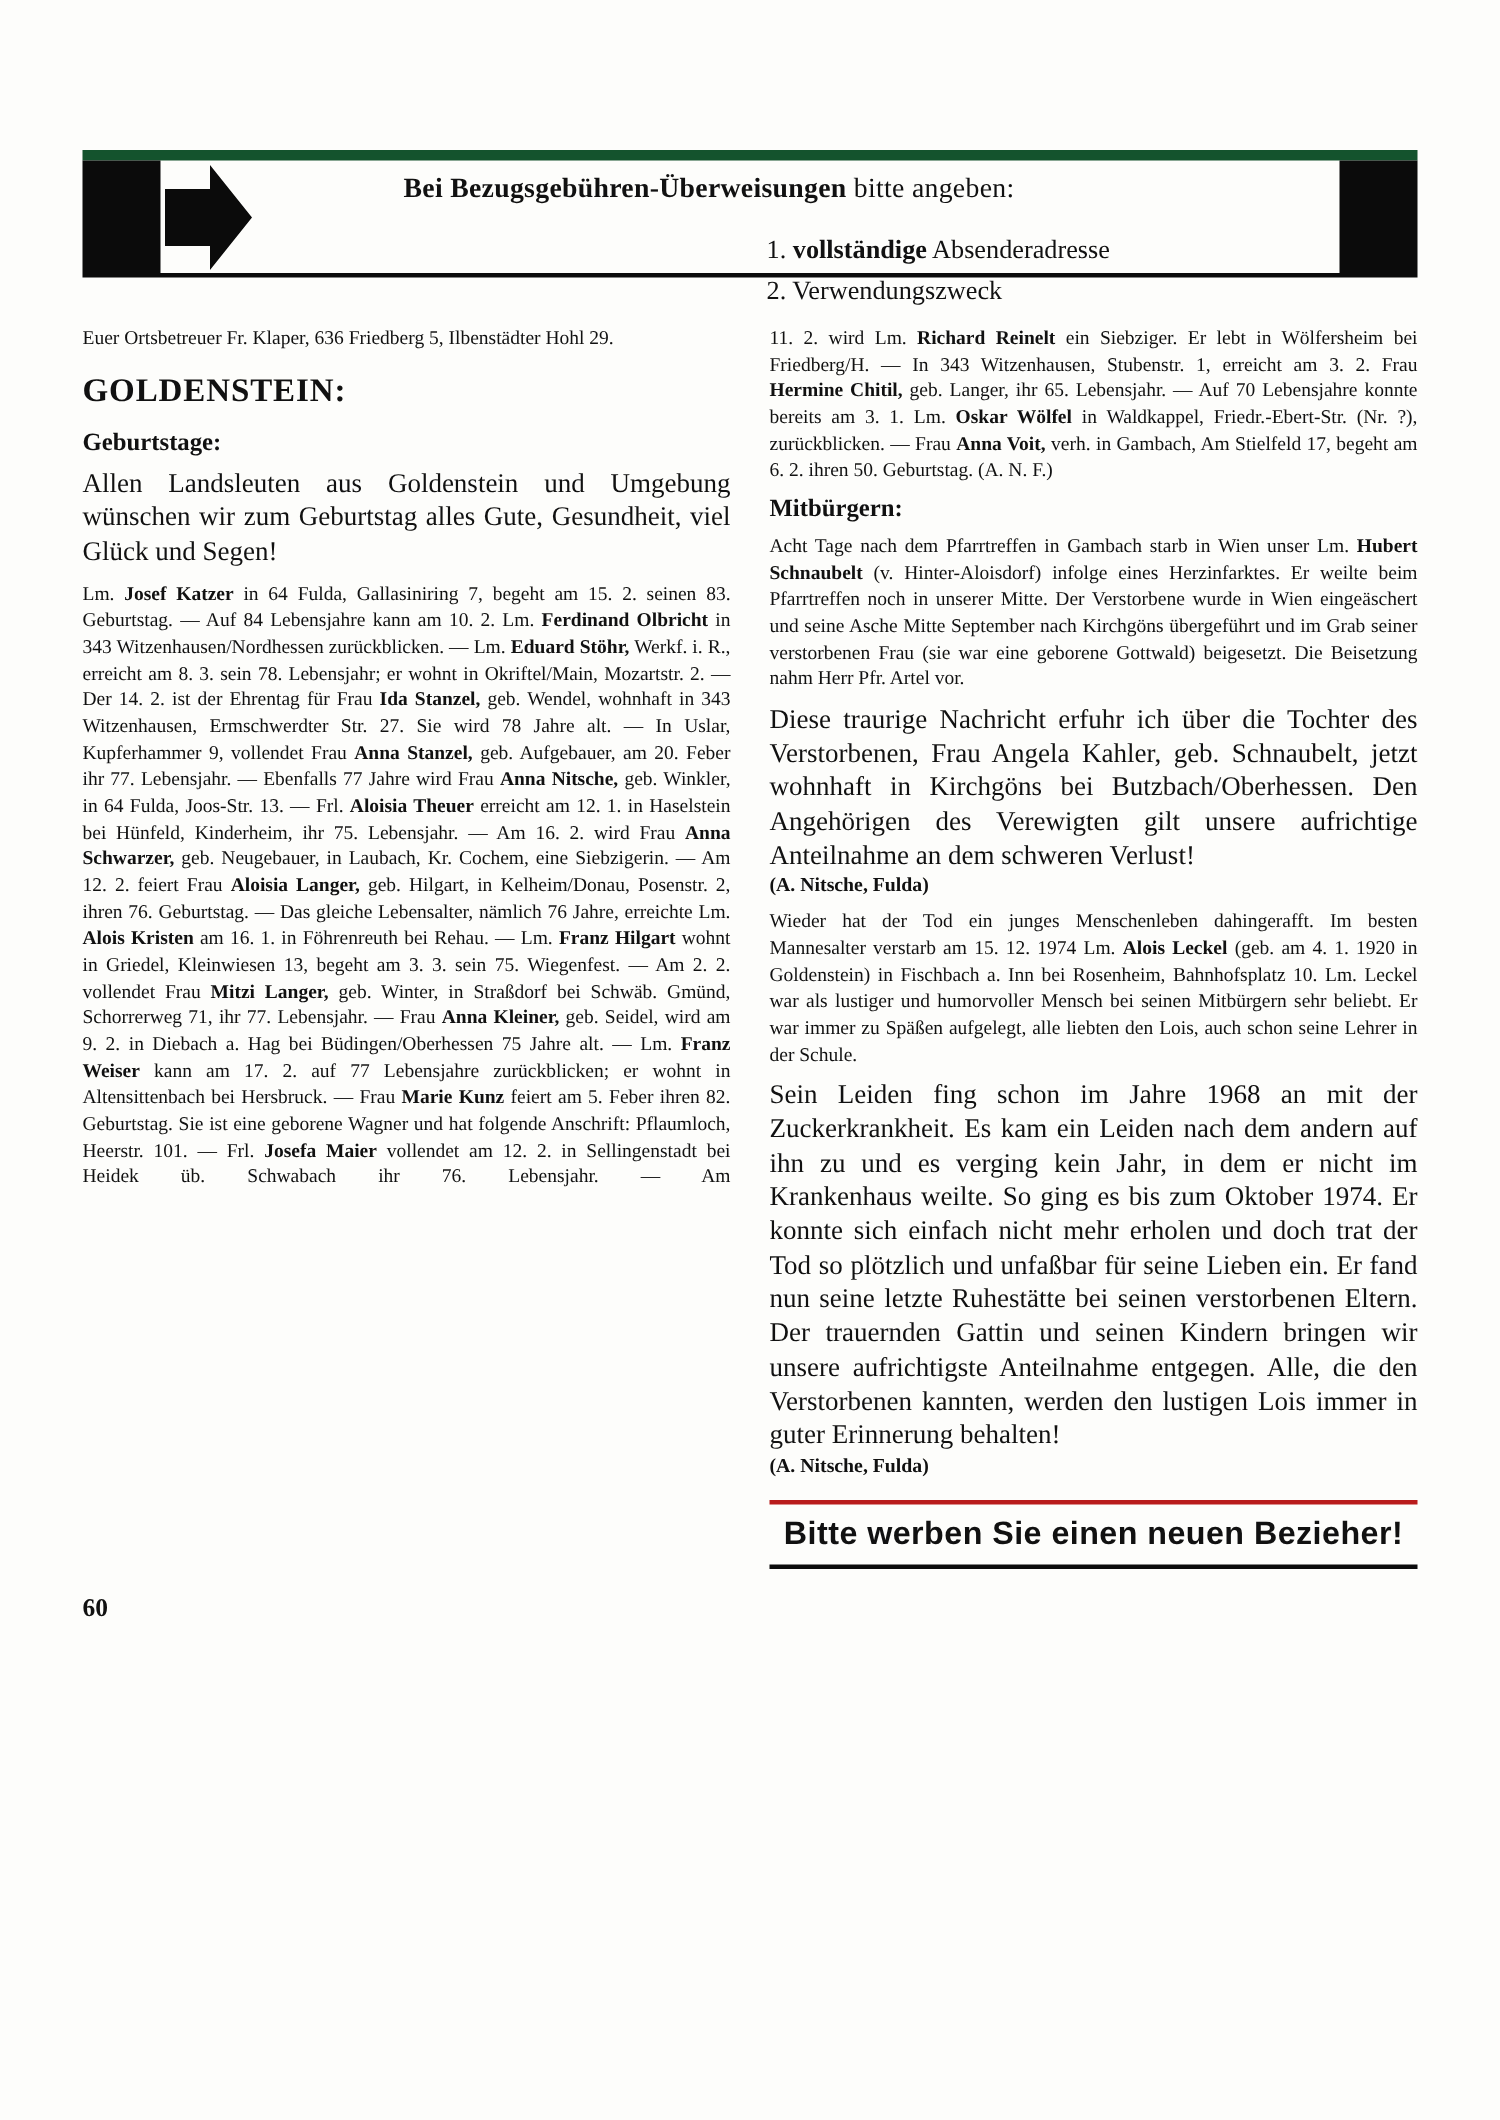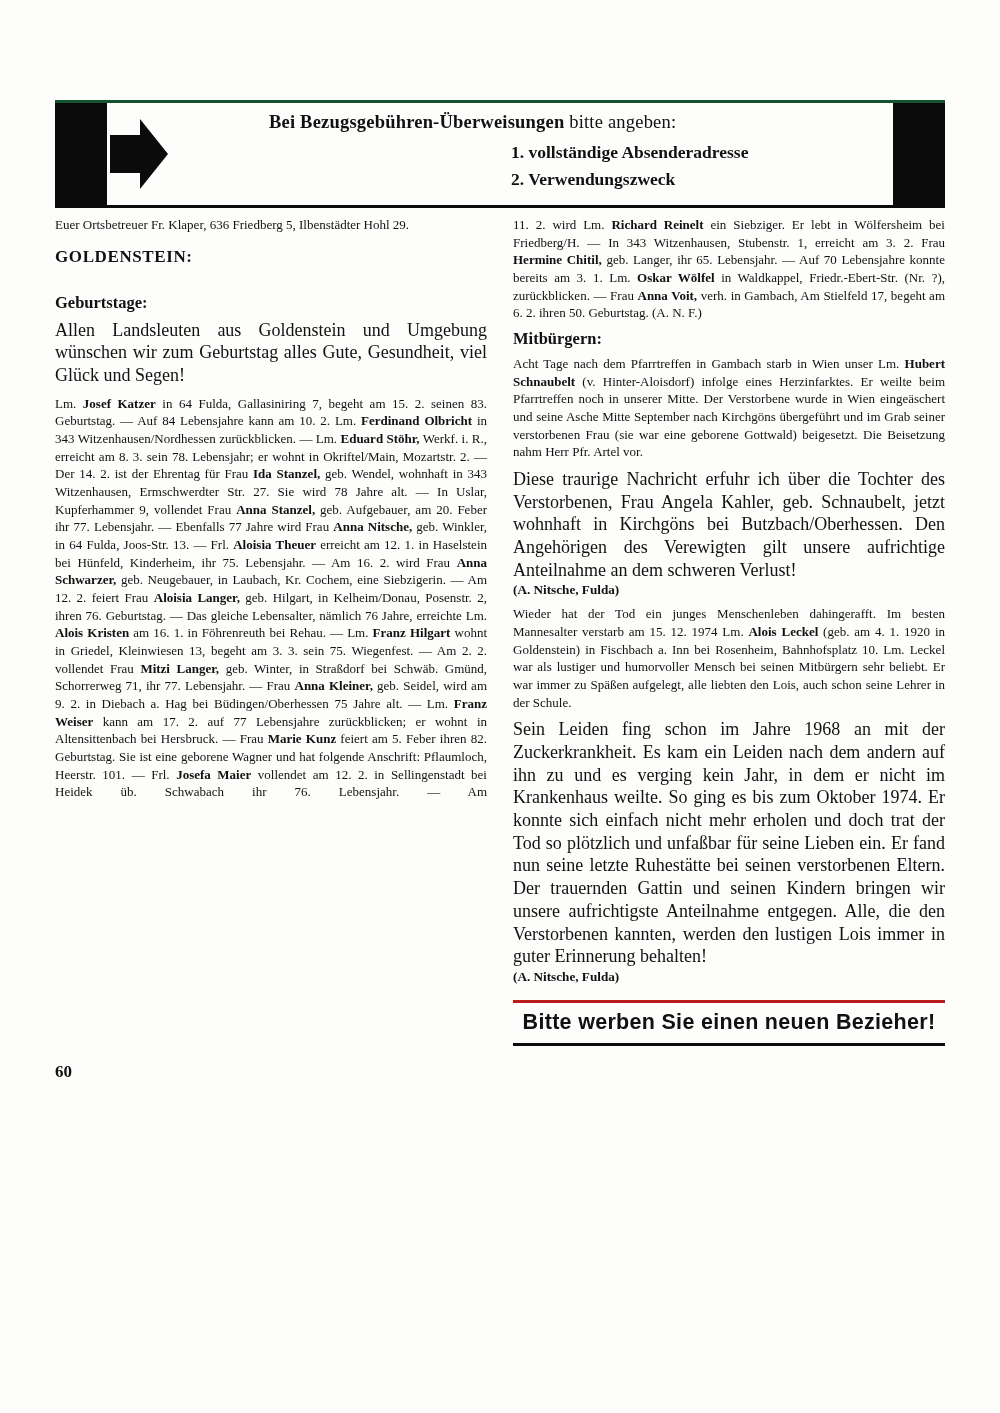--- a/index.html
+++ b/index.html
@@ -2,41 +2,41 @@
 <html lang="de"><head>
 <meta charset="utf-8">
 <style>
   * { margin:0; padding:0; box-sizing:border-box; }
   html,body { background:#e8e8e6; }
   body { width:1000px; height:1413px; margin:0 auto; position:relative;
          background:#fdfdfb; color:#111;
          font-family:"Liberation Serif", serif; }
 
   
-  .band { position:absolute; top:100px; left:55px; right:55px; height:108px;
-          border-top:3px solid #14532d; border-bottom:3px solid #0b0b0b;
+  .band { position:absolute; top:100px; left:55px; right:55px; height:85px;
+          border-top:7px solid #14532d; border-bottom:3px solid #0b0b0b;
           display:flex; align-items:stretch; }
   .blackblock { width:52px; background:#0b0b0b; }
   .blackblock.right { margin-left:auto; }
   .arrow-wrap { width:64px; display:flex; align-items:center; justify-content:center; }
   .arrow-wrap svg { display:block; }
   .htext { padding-left:98px; padding-top:9px; }
   .hline1 { font-size:18.5px; letter-spacing:0.2px; white-space:nowrap; }
-  .hitems { margin-top:6px; padding-left:242px;font-weight:bold; }
+  .hitems { margin-top:16px; padding-left:242px; }
   .hitem  { font-size:17.5px; line-height:27px; white-space:nowrap; }
 
   
   .page-body { position:absolute; top:216px; left:55px; right:55px; }
   .cols { display:flex; gap:26px; }
   .col  { width:50%; }
   .body-text { font-size:13px; line-height:1.36; text-align:justify; }
   .force-last { text-align-last:justify; }
   .small-text { font-size:18px; line-height:1.26; text-align:justify; }
   .intro { margin-bottom:13px; }
-  h2.sec { font-size:17px; letter-spacing:0.6px; margin-bottom:26px; font-weight:bold; }
+  h2.sec { font-size:22px; letter-spacing:0.6px; margin-bottom:12px; font-weight:bold; }
   h3.sub { font-size:16.5px; margin-bottom:6px; font-weight:bold; }
   .note  { margin-bottom:8px; }
   .sig   { font-size:13.2px; font-weight:bold; text-align:left; margin:1px 4px 7px 0; }
   .para  { margin-bottom:7px; }
 
   
   .banner { margin-top:15px; border-top:3px solid #b91c1c; border-bottom:3px solid #0b0b0b;
             padding:7px 0 8px; text-align:center; }
   .banner span { font-family:"Liberation Sans", sans-serif; font-weight:bold;
                  font-size:21.5px; letter-spacing:0.3px; }

